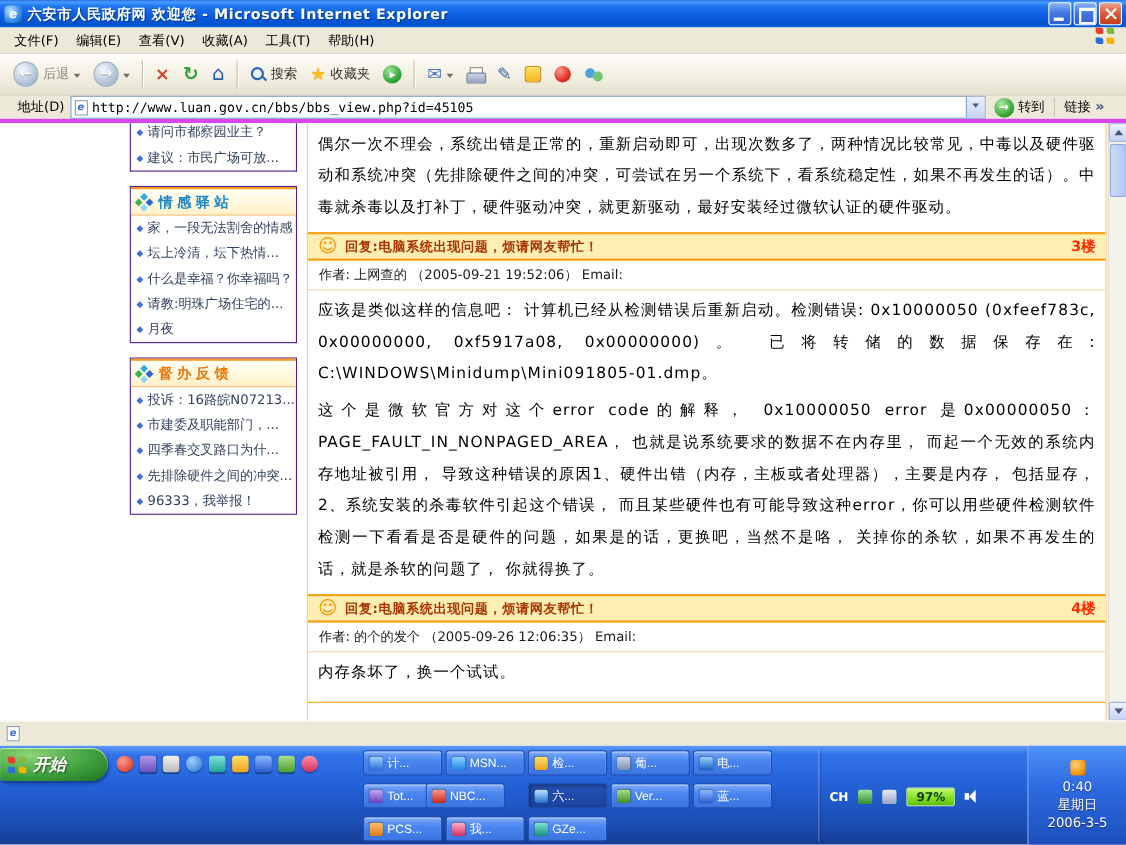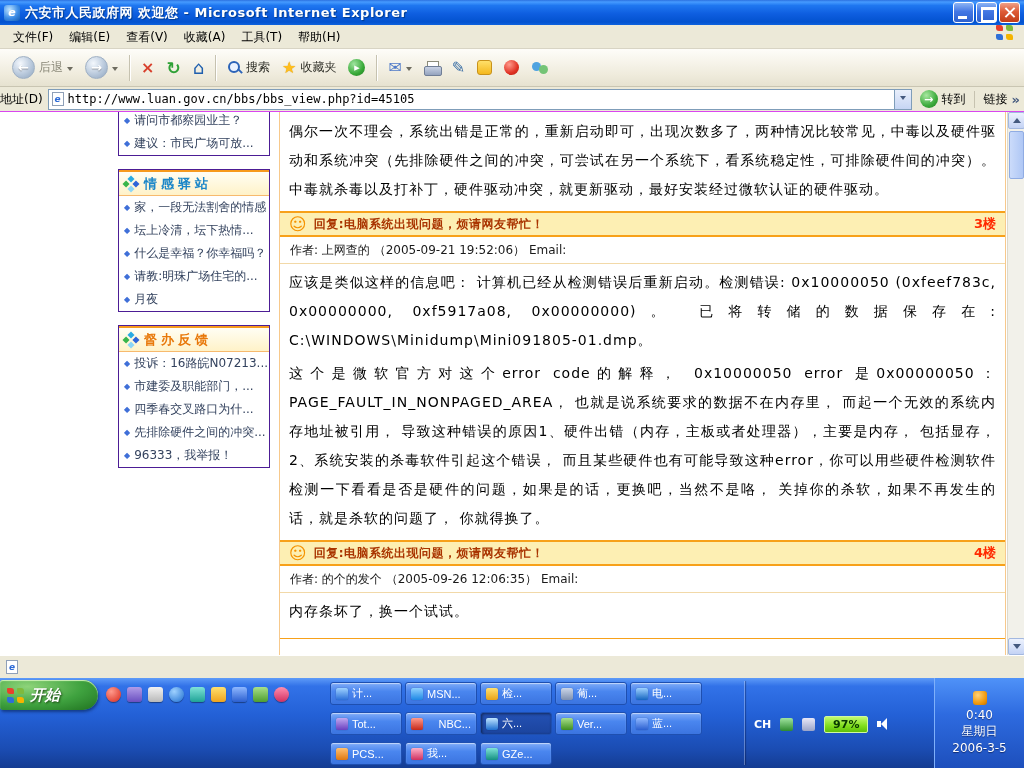--- a/index.html
+++ b/index.html
@@ -69,21 +69,21 @@
   .printer::after { content:""; position:absolute; left:0; top:5px; width:16px; height:8px;
     background:linear-gradient(#C9D2E4,#94A3BE); border:1px solid #707E96; border-radius:2px; }
   .msgr { width:15px; height:15px; border-radius:3px; background:linear-gradient(#FFE06A,#F4B81D); border:1px solid #C8921A; }
   .qq { width:15px; height:15px; border-radius:50%; background:radial-gradient(circle at 35% 30%,#FF9A8C,#E03224 60%,#B01E12); }
   .people { position:relative; width:18px; height:15px; }
   .people::before { content:""; position:absolute; left:1px; top:2px; width:9px; height:9px; border-radius:50%; background:#4FA3E0; }
   .people::after { content:""; position:absolute; left:8px; top:5px; width:9px; height:9px; border-radius:50%; background:#74C476; }
 
   
   .addressbar { position:absolute; left:0; top:87px; width:100%; height:25px; background:#ECE9D8;
-    border-bottom:1px solid #d946ef; display:flex; align-items:center; gap:5px; padding:0 0; }
+    border-bottom:4px solid #d946ef; display:flex; align-items:center; gap:5px; padding:0 16px; }
   .addr-label { font-size:12px; white-space:nowrap; }
   .addr-field { flex:1; height:21px; background:#fff; border:1px solid #7F9DB9; display:flex; align-items:center; padding-left:3px; }
   .page-icon { width:12px; height:14px; background:#fff; border:1px solid #8FA0B8; color:#2E6BD6;
     font-size:9px; font-weight:bold; font-style:italic; display:flex; align-items:center; justify-content:center; flex:0 0 auto; }
   .addr-input { flex:1; border:0; outline:0; height:17px; padding-left:4px; background:transparent; color:#000;
     font-family:"DejaVu Sans Mono","Liberation Mono",monospace; font-size:12px; }
   .addr-drop { width:17px; height:19px; background:linear-gradient(#E9EFFB,#C6D5F4); border-left:1px solid #7F9DB9;
     display:flex; align-items:center; justify-content:center; }
   .addr-drop .dd-arrow { margin:0; border-top-color:#44597E; }
   .go-btn { display:flex; align-items:center; gap:4px; font-size:12px; padding:0 3px; }
@@ -380,21 +380,21 @@
           <span>先排除硬件之间的冲突...</span>
         </div>
         <div class="side-item">
           <span class="bullet">◆</span>
           <span>96333，我举报！</span>
         </div>
       </div>
     </div>
 
     <div class="main">
-      <p class="intro">偶尔一次不理会，系统出错是正常的，重新启动即可，出现次数多了，两种情况比较常见，中毒以及硬件驱动和系统冲突（先排除硬件之间的冲突，可尝试在另一个系统下，看系统稳定性，可排除硬件间的冲突）。中毒就杀毒以及打补丁，硬件驱动冲突，就更新驱动，最好安装经过微软认证的硬件驱动。</p>
+      <p class="intro">偶尔一次不理会，系统出错是正常的，重新启动即可，出现次数多了，两种情况比较常见，中毒以及硬件驱动和系统冲突（先排除硬件之间的冲突，可尝试在另一个系统下，看系统稳定性，如果不再发生的话）。中毒就杀毒以及打补丁，硬件驱动冲突，就更新驱动，最好安装经过微软认证的硬件驱动。</p>
 
       <div class="reply-bar">
         <span class="smiley">☺</span>
         <span class="reply-title">回复:电脑系统出现问题，烦请网友帮忙！</span>
         <span class="floor">3楼</span>
       </div>
       <div class="author-line">作者: 上网查的 （2005-09-21 19:52:06） Email:</div>
       <p class="body-p">应该是类似这样的信息吧： 计算机已经从检测错误后重新启动。检测错误: 0x10000050 (0xfeef783c, 0x00000000, 0xf5917a08, 0x00000000)。 已将转储的数据保存在: C:\WINDOWS\Minidump\Mini091805-01.dmp。</p>
       <p class="body-p">这个是微软官方对这个error code的解释， 0x10000050 error 是0x00000050： PAGE_FAULT_IN_NONPAGED_AREA， 也就是说系统要求的数据不在内存里， 而起一个无效的系统内存地址被引用， 导致这种错误的原因1、硬件出错（内存，主板或者处理器），主要是内存， 包括显存，2、系统安装的杀毒软件引起这个错误， 而且某些硬件也有可能导致这种error，你可以用些硬件检测软件检测一下看看是否是硬件的问题，如果是的话，更换吧，当然不是咯， 关掉你的杀软，如果不再发生的话，就是杀软的问题了， 你就得换了。</p>
 
@@ -467,21 +467,21 @@
       </button>
     <button class="task-btn" style="left:630px;top:4px;">
       <span class="t-ico i5"></span>
         <span>电...</span>
       </button>
 
     <button class="task-btn" style="left:330px;top:34px;">
       <span class="t-ico i6"></span>
         <span>Tot...</span>
       </button>
-    <button class="task-btn" style="left:405px;top:34px;justify-content:space-between;">
+    <button class="task-btn" style="left:387px;top:34px;">
       <span class="t-ico i7"></span>
         <span>NBC...</span>
       </button>
     <button class="task-btn active" style="left:480px;top:34px;">
       <span class="t-ico i8"></span>
         <span>六...</span>
       </button>
     <button class="task-btn" style="left:555px;top:34px;">
       <span class="t-ico i9"></span>
         <span>Ver...</span>

